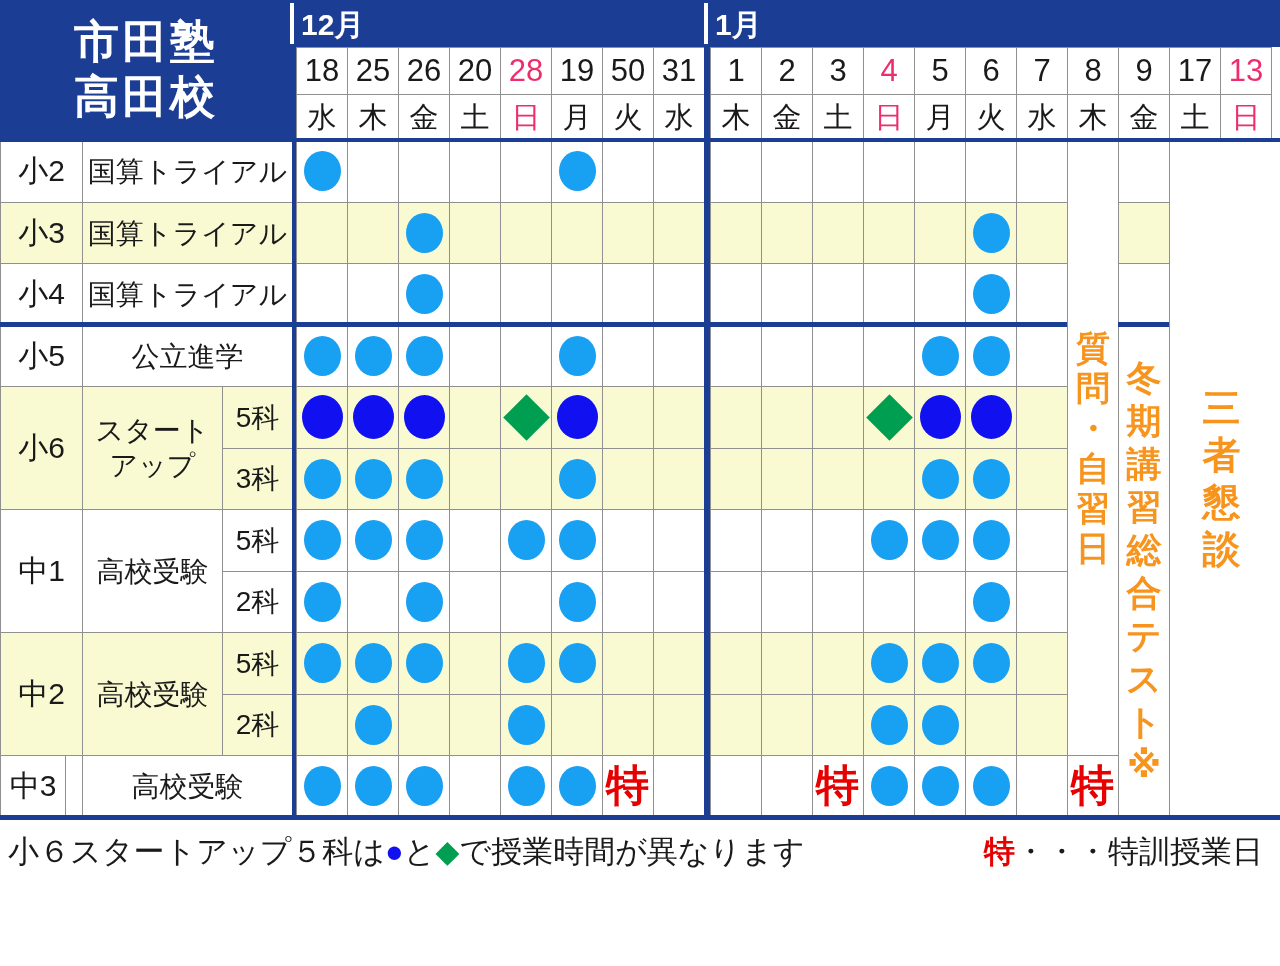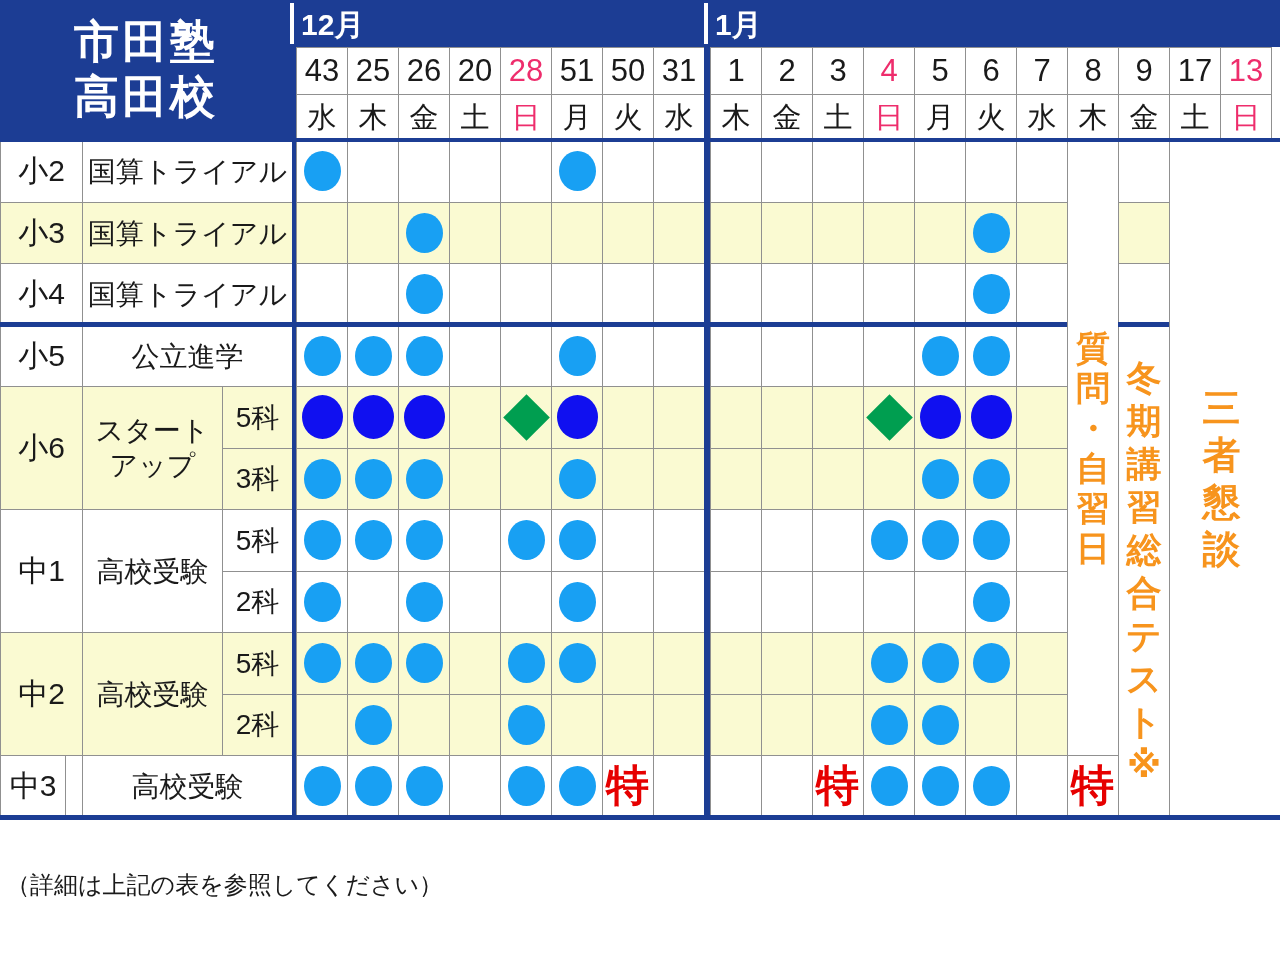--- a/index.html
+++ b/index.html
@@ -51,31 +51,31 @@
     <div class="title-text">市田塾
 高田校</div>
   </div>
 
   <div class="abs month-tick" style="left:290px;"></div>
   <div class="abs month-label" style="left:301px;">12月</div>
   <div class="abs month-tick" style="left:704px;"></div>
   <div class="abs month-label" style="left:715px;">1月</div>
 
   <div id="grid">
-      <div class="cell bg-w hdr-date" style="left: 296px; top: 47px; width: 52px; height: 48px;">43</div>
+      <div class="cell bg-w hdr-date" style="left: 296px; top: 47px; width: 52px; height: 48px;">18</div>
       <div class="cell bg-w hdr-day" style="left: 296px; top: 94px; width: 52px; height: 47px;">水</div>
       <div class="cell bg-w hdr-date" style="left: 347px; top: 47px; width: 52px; height: 48px;">25</div>
       <div class="cell bg-w hdr-day" style="left: 347px; top: 94px; width: 52px; height: 47px;">木</div>
       <div class="cell bg-w hdr-date" style="left: 398px; top: 47px; width: 52px; height: 48px;">26</div>
       <div class="cell bg-w hdr-day" style="left: 398px; top: 94px; width: 52px; height: 47px;">金</div>
       <div class="cell bg-w hdr-date" style="left: 449px; top: 47px; width: 52px; height: 48px;">20</div>
       <div class="cell bg-w hdr-day" style="left: 449px; top: 94px; width: 52px; height: 47px;">土</div>
       <div class="cell bg-w hdr-date red-date" style="left: 500px; top: 47px; width: 52px; height: 48px;">28</div>
       <div class="cell bg-w hdr-day red-date" style="left: 500px; top: 94px; width: 52px; height: 47px;">日</div>
-      <div class="cell bg-w hdr-date" style="left: 551px; top: 47px; width: 52px; height: 48px;">51</div>
+      <div class="cell bg-w hdr-date" style="left: 551px; top: 47px; width: 52px; height: 48px;">19</div>
       <div class="cell bg-w hdr-day" style="left: 551px; top: 94px; width: 52px; height: 47px;">月</div>
       <div class="cell bg-w hdr-date" style="left: 602px; top: 47px; width: 52px; height: 48px;">50</div>
       <div class="cell bg-w hdr-day" style="left: 602px; top: 94px; width: 52px; height: 47px;">火</div>
       <div class="cell bg-w hdr-date" style="left: 653px; top: 47px; width: 52px; height: 48px;">31</div>
       <div class="cell bg-w hdr-day" style="left: 653px; top: 94px; width: 52px; height: 47px;">水</div>
       <div class="cell bg-w hdr-date" style="left: 710px; top: 47px; width: 52px; height: 48px;">1</div>
       <div class="cell bg-w hdr-day" style="left: 710px; top: 94px; width: 52px; height: 47px;">木</div>
       <div class="cell bg-w hdr-date" style="left: 761px; top: 47px; width: 52px; height: 48px;">2</div>
       <div class="cell bg-w hdr-day" style="left: 761px; top: 94px; width: 52px; height: 47px;">金</div>
       <div class="cell bg-w hdr-date" style="left: 812px; top: 47px; width: 52px; height: 48px;">3</div>
@@ -377,15 +377,20 @@
       <div class="dot dot-light" style="left: 972.5px; top: 766px; width: 37px; height: 40px;"></div>
       <div class="toku" style="left: 1067px; top: 755px; width: 51px; height: 62px;">特</div>
       <div class="line" style="left: 0px; top: 138px; width: 1280px; height: 4px;"></div>
       <div class="line" style="left: 0px; top: 322px; width: 1067px; height: 5px;"></div>
       <div class="line" style="left: 1118px; top: 322px; width: 51px; height: 5px;"></div>
       <div class="line" style="left: 0px; top: 815px; width: 1280px; height: 5px;"></div>
       <div class="line" style="left: 292px; top: 47px; width: 4px; height: 773px;"></div>
       <div class="line" style="left: 704px; top: 47px; width: 6px; height: 773px;"></div>
     </div>
 
-  <div class="note note-small" style="left:6px;top:869px;">（詳細は上記の表を参照してください）</div>
-
+  <div class="note note-big" style="left:8px;top:831px;">
+    <span>小６スタートアップ５科は</span><span class="sym-dot">●</span><span>と</span><span class="sym-dia">◆</span><span>で授業時間が異なります</span>
+  </div>
+
+  <div class="note note-big right-align" style="right:17px;top:831px;">
+    <span class="toku-red">特</span><span>・・・特訓授業日</span>
+  </div>
 </div>
 
 </body></html>

